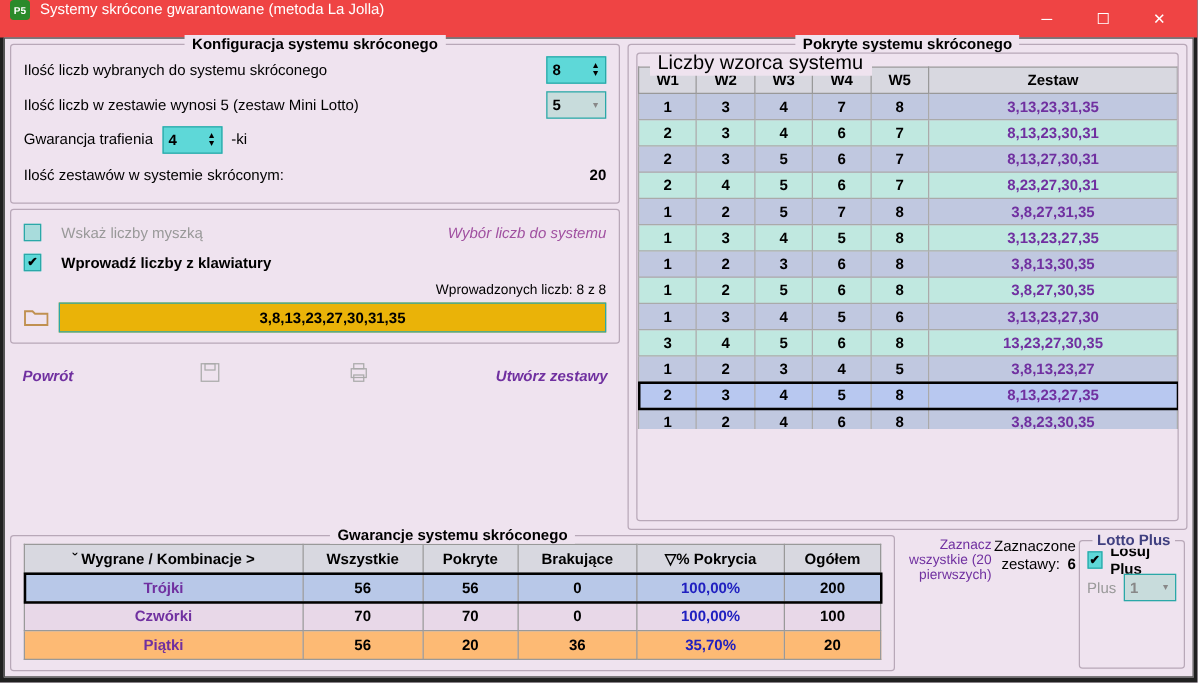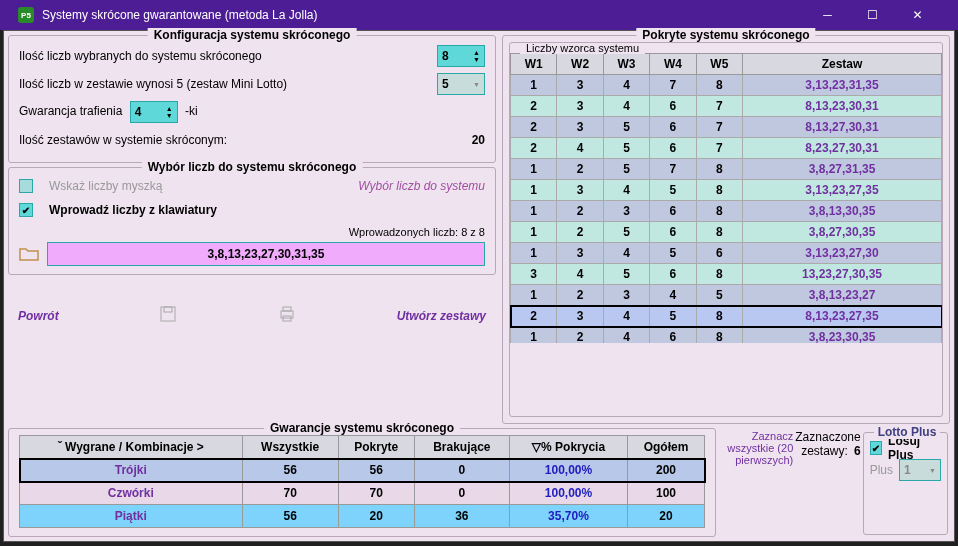--- a/index.html
+++ b/index.html
@@ -1,17 +1,17 @@
 <!DOCTYPE html>
 <html><head>
 <meta charset="utf-8">
 <style>
 *{box-sizing:border-box;margin:0;padding:0;font-family:Tahoma,Arial,sans-serif;font-size:12px;color:#000}
 body{background:#202020;width:958px;height:546px;overflow:hidden}
-.titlebar{height:30px;background:#4c1d95;display:flex;align-items:center;padding:0 18px;color:#fff}
+.titlebar{height:30px;background:#ef4444;display:flex;align-items:flex-start;padding:0 8px;color:#fff}
 .titlebar .logo{width:16px;height:16px;background:#2a8a2a;border-radius:3px;margin-right:8px;display:flex;align-items:center;justify-content:center;font-size:8px;font-weight:bold;color:#fff}
 .titlebar .title{flex:1;color:#fff;font-size:12px}
 .tbtn{width:45px;height:30px;display:flex;align-items:center;justify-content:center;color:#fff}
 .win{background:#efe3ef;width:952px;height:512px;margin:0 3px;border:1px solid #555;padding:4px;display:flex;flex-direction:column;gap:4px}
 .row1{display:flex;gap:6px;flex:1;min-height:0}
 .leftcol{width:488px;display:flex;flex-direction:column;gap:4px}
 .fieldset{border:1px solid #b8a8b8;border-radius:3px;padding:6px 10px 8px;position:relative}
 .legend{position:absolute;top:-8px;left:50%;transform:translateX(-50%);background:#efe3ef;padding:0 6px;font-weight:bold;white-space:nowrap}
 .cfgrow{display:flex;align-items:center;height:28px}
 .cfgrow .lab{flex:1}
@@ -20,45 +20,45 @@
 .arrows{display:flex;flex-direction:column;font-size:7px;line-height:7px}
 .cfgrow .val{font-weight:bold;width:48px;text-align:right}
 .chkrow{display:flex;align-items:center;gap:16px;height:24px}
 .chk{width:14px;height:14px;border:1px solid #2aa8a8;background:#5ed8d8;display:flex;align-items:center;justify-content:center;font-size:10px;font-weight:bold}
 .chk.unchecked{background:#a8dcdc}
 .gray{color:#999}
 .purple-i{color:#a050a0;font-style:italic}
 .right-note{text-align:right;font-size:11px;margin-top:4px}
 .entered{display:flex;align-items:center;gap:8px;margin-top:4px}
 .folder{width:20px;height:16px;display:inline-block}
-.entered-box{flex:1;background:#f0abfc;border:1px solid #2aa8a8;text-align:center;font-weight:bold;padding:4px}
-.actionrow{display:flex;align-items:center;justify-content:space-between;padding:4px 10px;margin-top:22px}
+.entered-box{flex:1;background:#eab308;border:1px solid #2aa8a8;text-align:center;font-weight:bold;padding:4px}
+.actionrow{display:flex;align-items:center;justify-content:space-between;padding:4px 10px;margin-top:6px}
 .link{color:#7030a0;font-weight:bold;font-style:italic;cursor:pointer}
 .iconbtn{color:#999;font-size:16px}
 .rightcol{flex:1;display:flex;flex-direction:column}
 .rightcol .fieldset{flex:1;display:flex;flex-direction:column;padding:4px}
 .subfs{border:1px solid #b8a8b8;border-radius:3px;margin:2px;flex:1;position:relative;overflow:hidden}
-.sublegend{position:absolute;top:-1px;left:10px;background:#efe3ef;padding:0 6px;font-size:11px;z-index:2}
+.sublegend{position:absolute;top:-1px;left:10px;background:#efe3ef;padding:0 6px;font-size:16px;z-index:2}
 .tbl{width:100%;border-collapse:collapse;margin-top:10px}
 .tbl th{background:#d8d8e0;border:1px solid #999;padding:3px;font-weight:bold;text-align:center}
 .tbl td{border:1px solid #aaa;padding:3px;text-align:center;font-weight:bold}
 .tbl td.zest{color:#7030a0}
 .tbl tr.r0 td{background:#c0c8e0}
 .tbl tr.r1 td{background:#c0e8e0}
 .tbl tr.sel td{background:#b8c8f0}
 .tbl tr.hl{outline:2px solid #000;outline-offset:-1px}
 .scrollbox{overflow-y:auto;height:300px}
 .guar{flex:1}
 .gtbl{width:100%;border-collapse:collapse}
 .gtbl th{background:#d8d8e0;border:1px solid #999;padding:4px;font-weight:bold}
 .gtbl td{border:1px solid #999;padding:4px;text-align:center;font-weight:bold}
 .gtbl td.name{color:#7030a0;}
 .gtbl tr.g0 td{background:#b8c8e8}
 .gtbl tr.g1 td{background:#e8d8e8}
-.gtbl tr.g2 td{background:#7dd3fc}
+.gtbl tr.g2 td{background:#fdba74}
 .gtbl td.pct{color:#2020c0}
 .gtbl tr.ghl{outline:2px solid #000;outline-offset:-1px}
 .rightbox{width:228px;display:flex;flex-direction:row;gap:2px;padding:2px}
 .rightbox .txt{text-align:right;font-size:11px}
 .rightbox .txt.p{color:#7030a0}
 .plusfs{border:1px solid #b8a8b8;border-radius:3px;padding:4px 6px;position:relative;margin-top:2px}
 .plusfs .pleg{position:absolute;top:-8px;left:10px;background:#efe3ef;padding:0 4px;font-weight:bold;color:#404080}
 .plusrow{display:flex;align-items:center;gap:6px;height:22px}
 .ricons{position:absolute;right:-68px;top:2px;display:flex;gap:4px}
 .ricon{width:20px;height:20px;display:flex;align-items:center;justify-content:center}
@@ -105,21 +105,20 @@
             <span>-ki</span>
           </div>
         </div>
         <div class="cfgrow">
           <div class="lab">Ilość zestawów w systemie skróconym:</div>
           <div class="val">20</div>
         </div>
       </div>
 
       <div class="fieldset">
-        <div class="legend">Wybór liczb do systemu skróconego</div>
         <div class="chkrow">
           <div class="chk unchecked"></div>
           <span class="gray">Wskaż liczby myszką</span>
           <span style="flex:1"></span>
           <span class="purple-i">Wybór liczb do systemu</span>
         </div>
         <div class="chkrow">
           <div class="chk">✔</div>
           <span style="font-weight:bold">Wprowadź liczby z klawiatury</span>
         </div>

